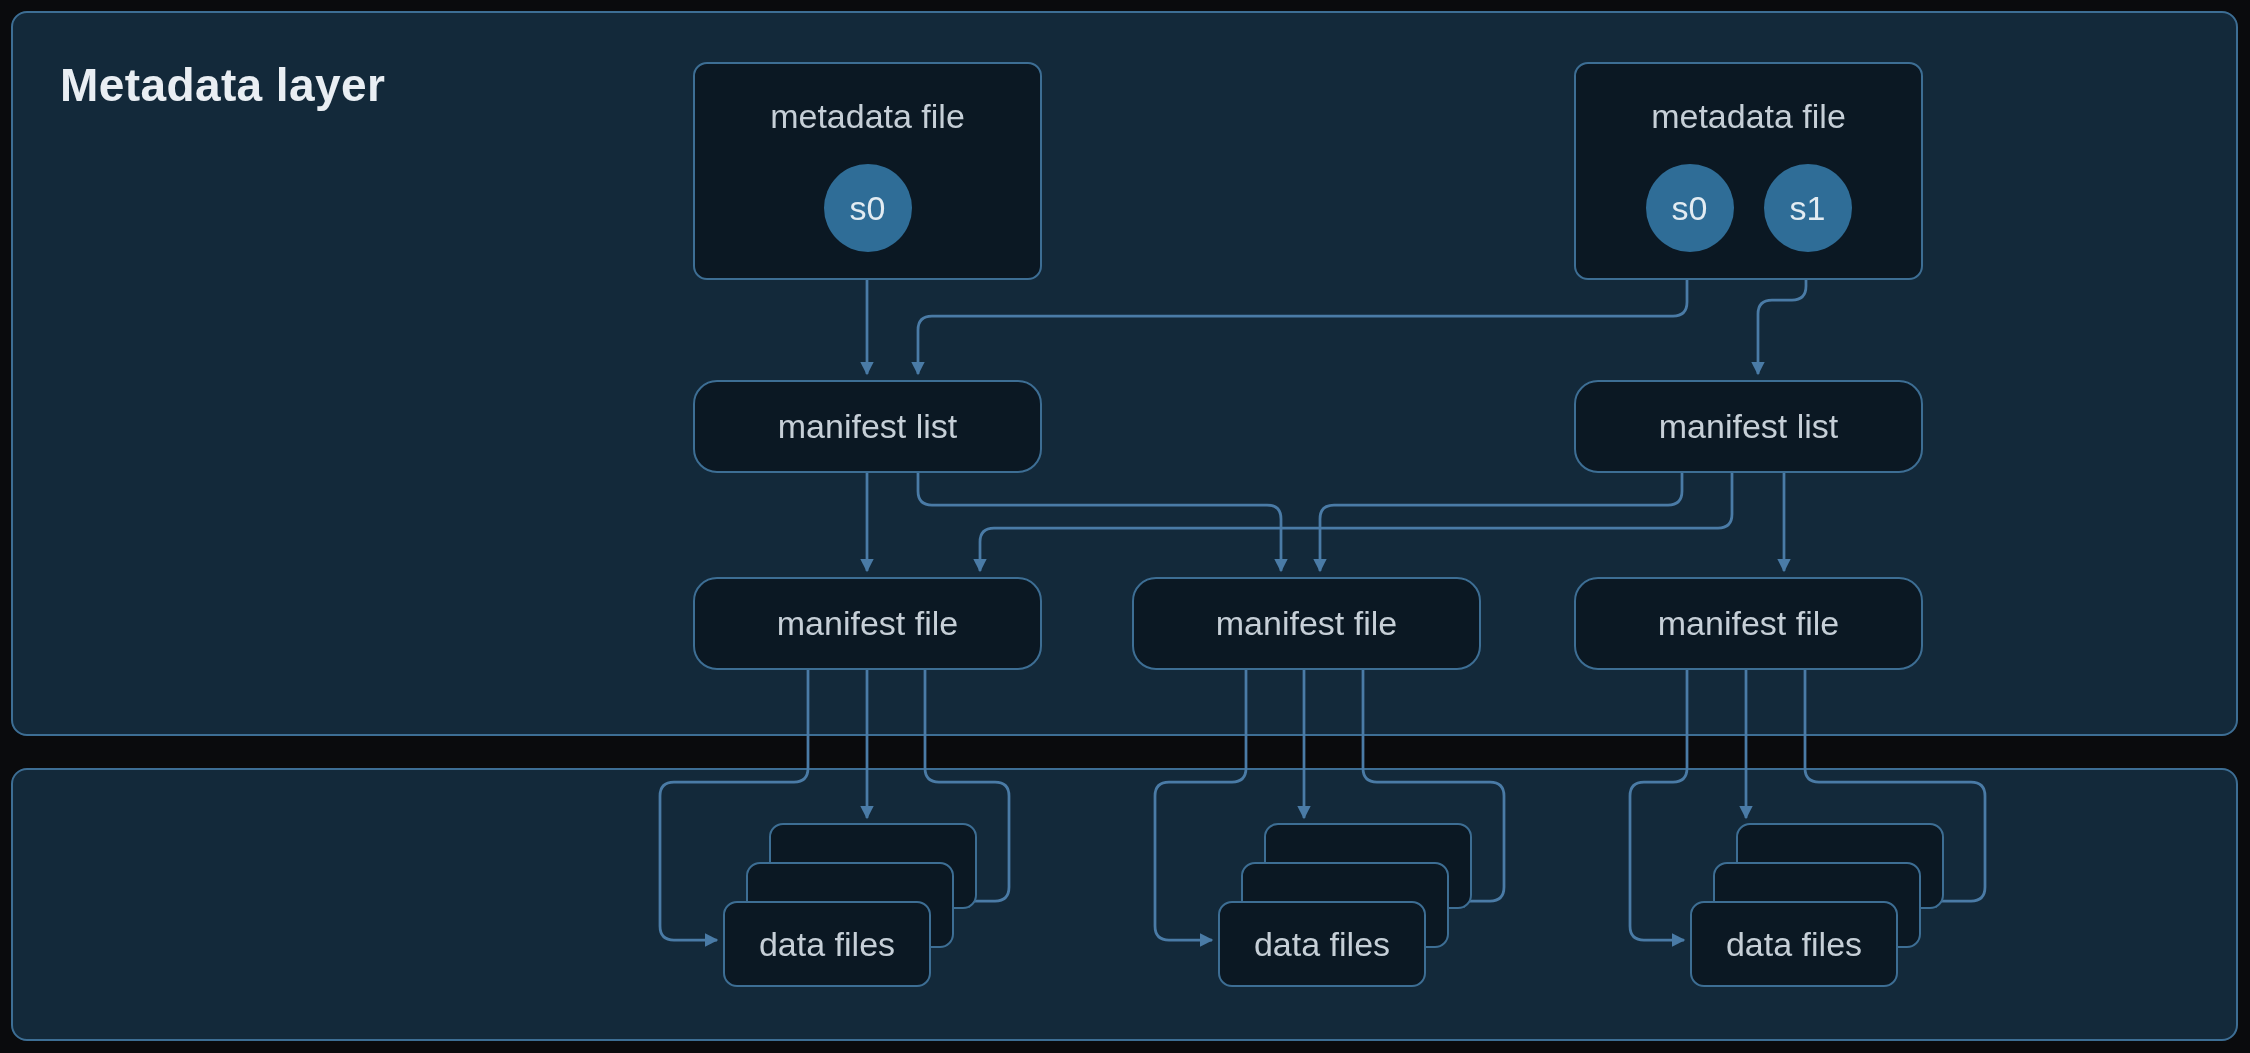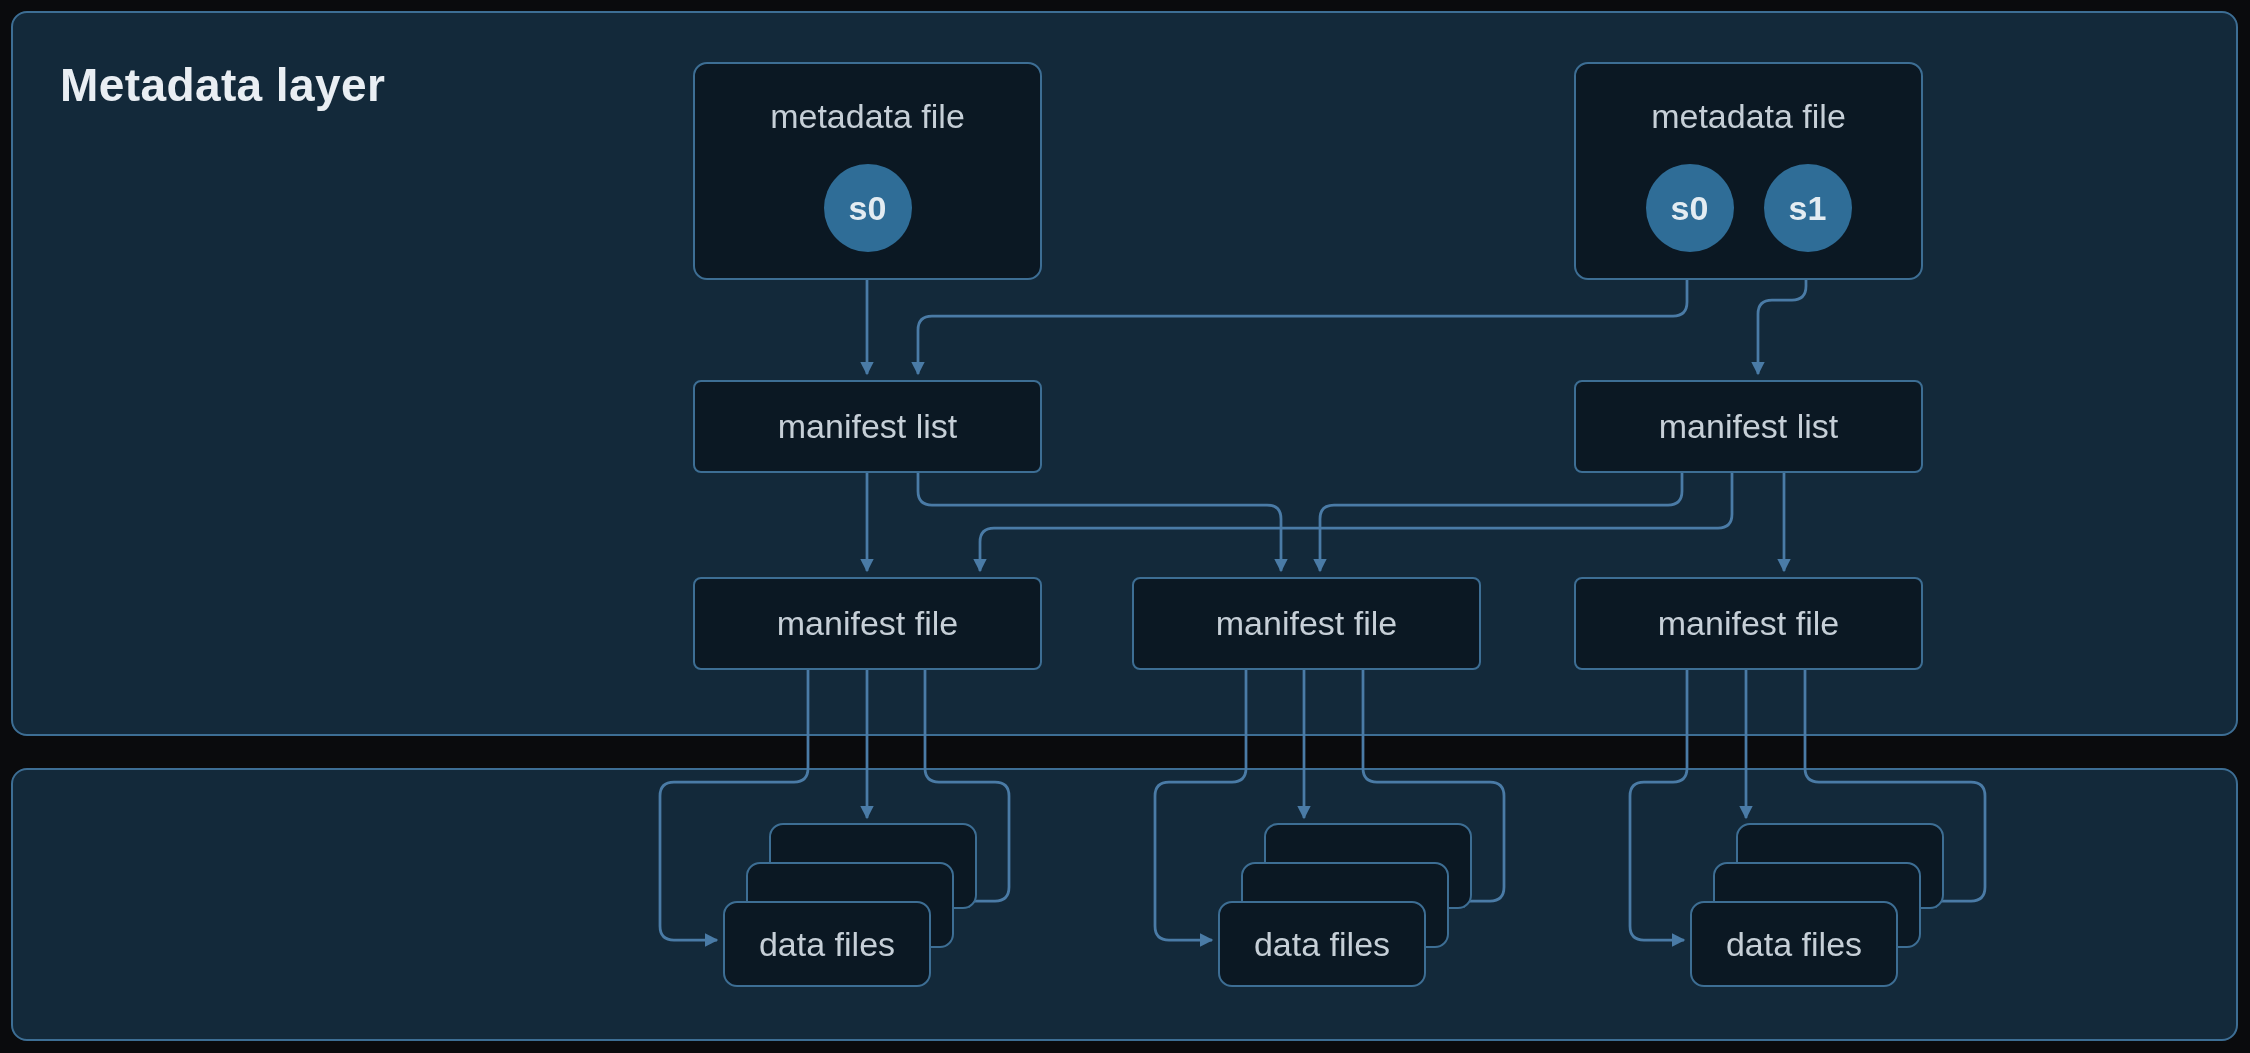--- a/index.html
+++ b/index.html
@@ -18,29 +18,29 @@
   .panel {
     position:absolute; background:var(--layer-fill);
     border:2px solid var(--border); border-radius:16px;
   }
   .panel-title {
     position:absolute; color:var(--title);
     font-size:46px; font-weight:700; letter-spacing:0.4px;
   }
   .node {
     position:absolute; background:var(--node-fill);
-    border:2px solid var(--border); border-radius:8px;
+    border:2px solid var(--border); border-radius:24px;
     display:flex; align-items:center; justify-content:center;
     color:var(--text); font-size:34px;
   }
   .meta-node { border-radius:14px; }
   .meta-label { position:absolute; top:33px; left:0; right:0; text-align:center; }
   .snap-row {
     position:absolute; bottom:26px; left:0; right:0;
-    display:flex; justify-content:center; gap:30px;font-weight:bold;
+    display:flex; justify-content:center; gap:30px;
   }
   .snapshot {
     width:88px; height:88px; border-radius:50%;
     background:var(--snapshot-fill); color:#e3ecf2;
     display:flex; align-items:center; justify-content:center; font-size:34px;
   }
   .stack { position:absolute; }
   .stack-layer {
     position:absolute; width:208px; height:86px;
     background:var(--node-fill); border:2px solid var(--border); border-radius:14px;

